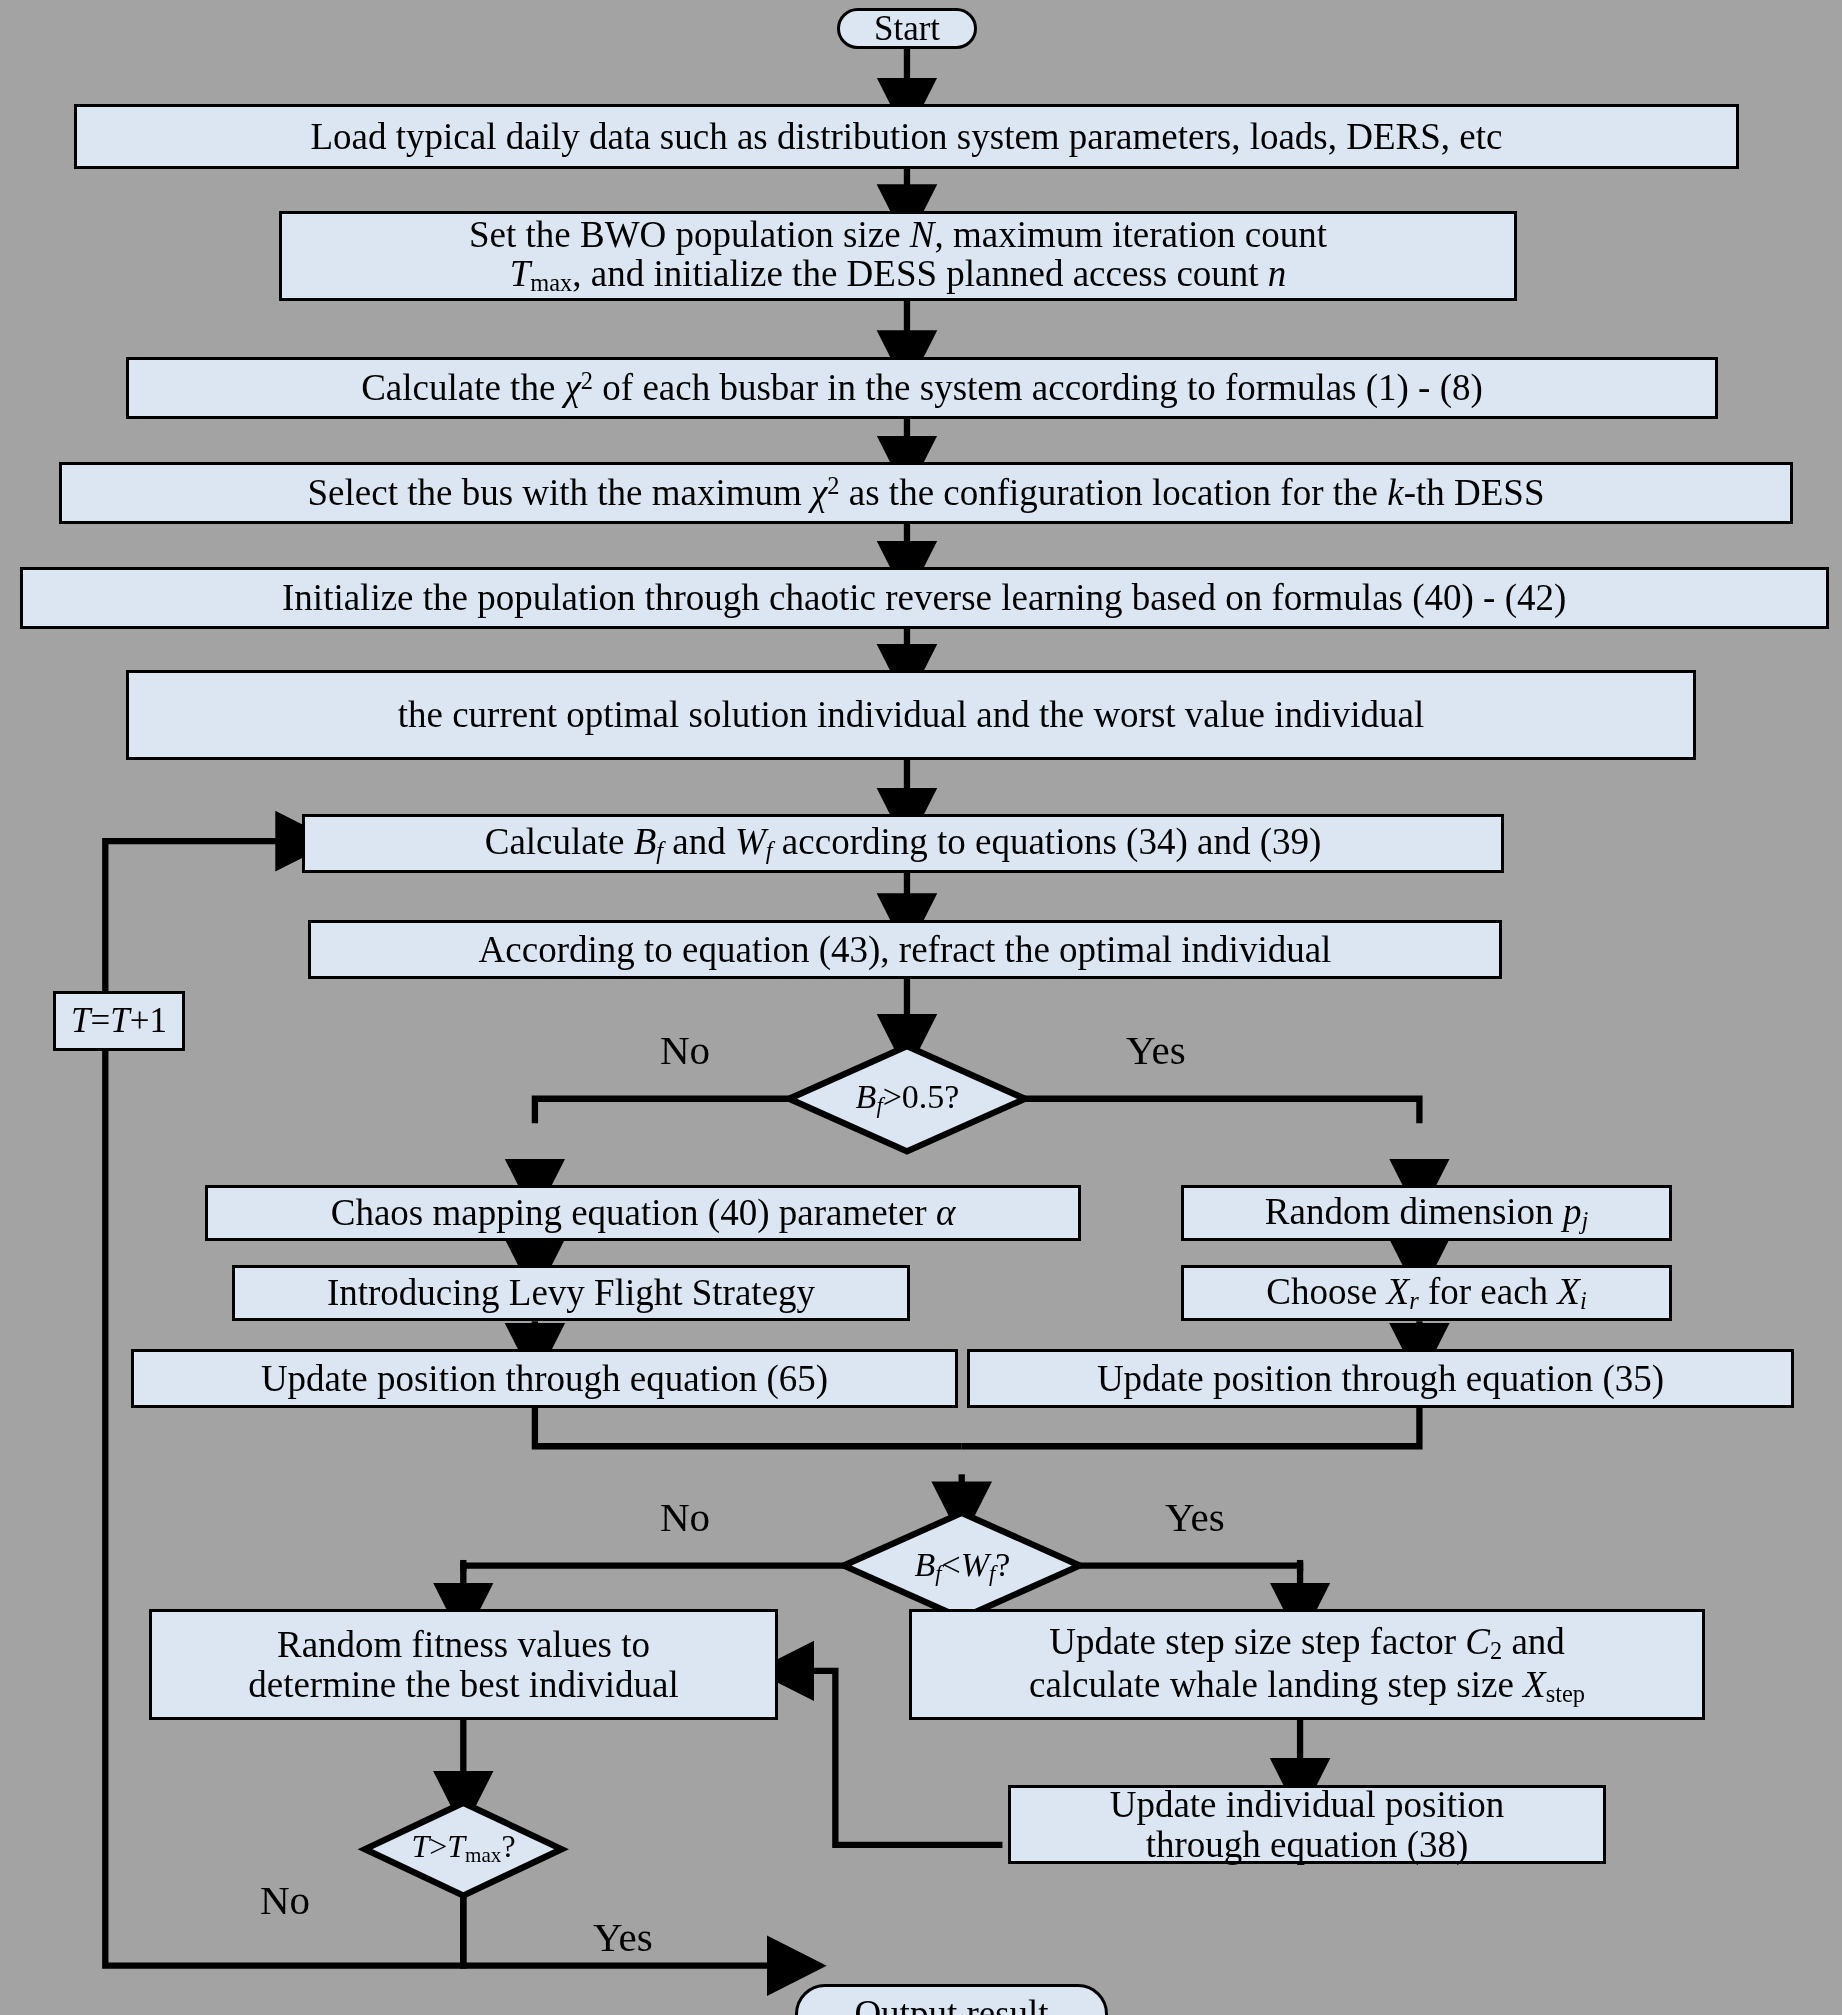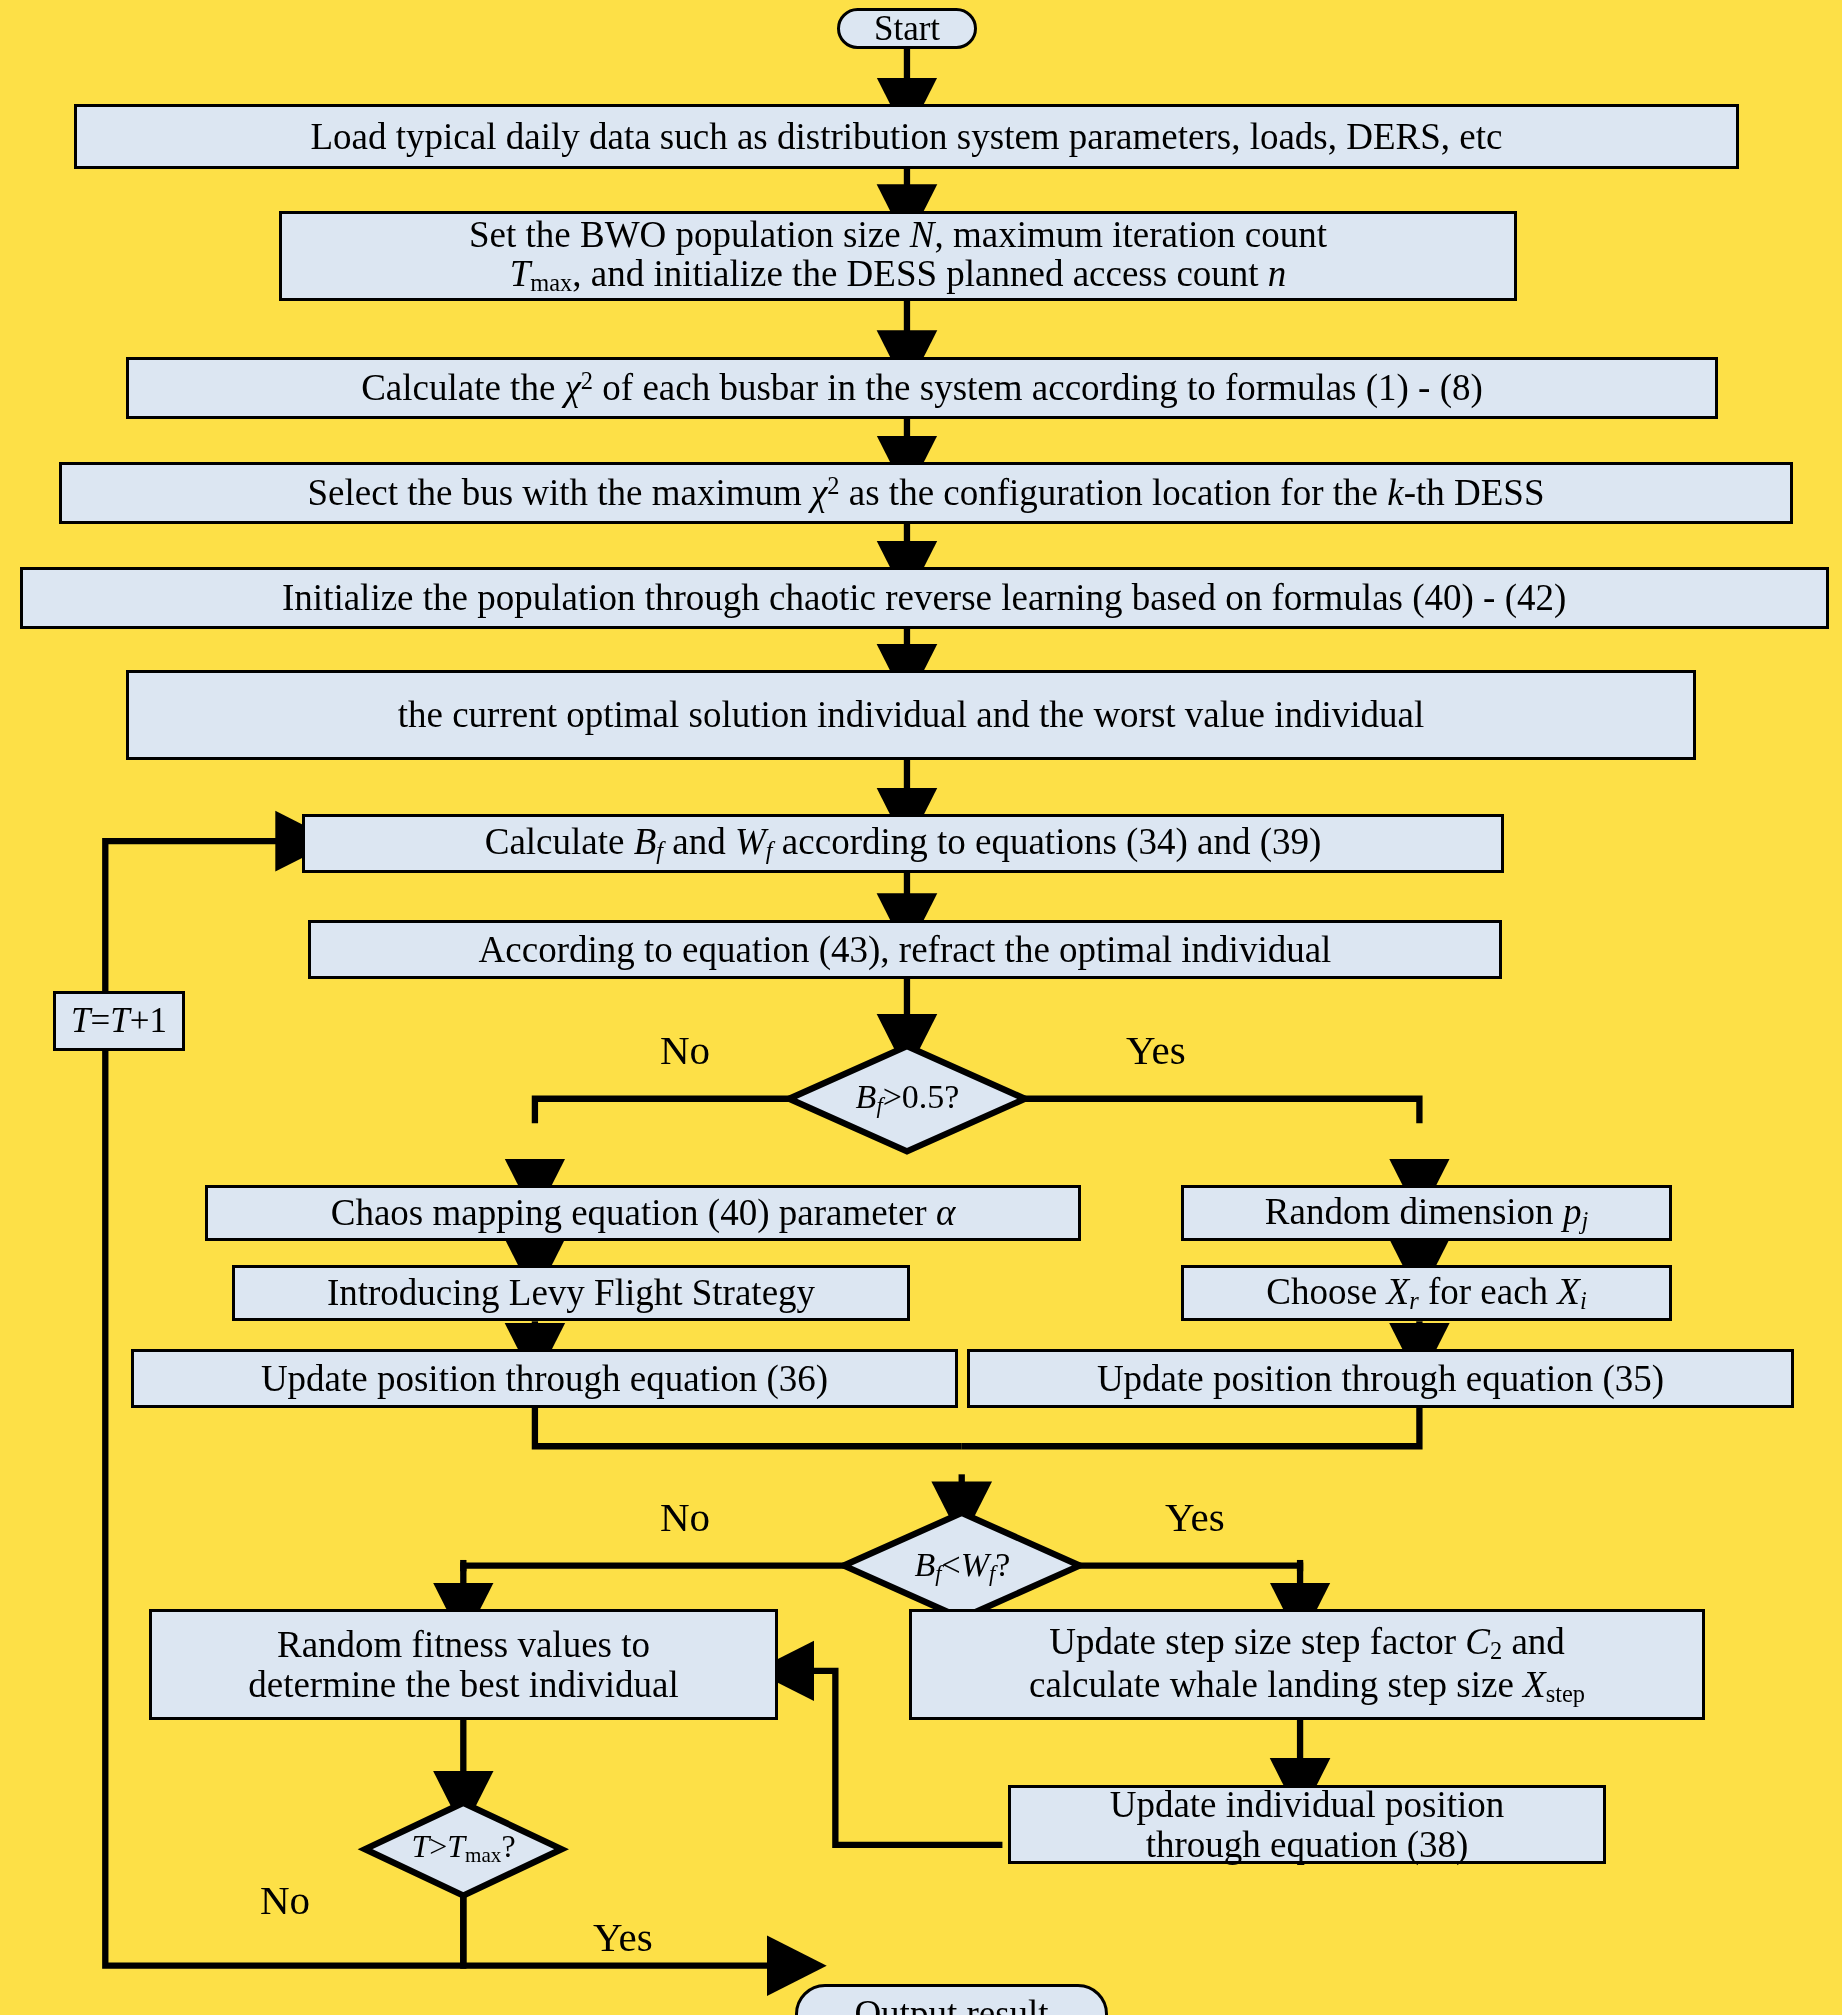--- a/index.html
+++ b/index.html
@@ -4,21 +4,21 @@
 <style>
   html, body {
     margin: 0;
     padding: 0;
     background: #ffffff;
   }
   #root {
     position: relative;
     width: 1842px;
     height: 2015px;
-    background: #fde047;
+    background: #a3a3a3;
     font-family: "Liberation Serif", "DejaVu Serif", serif;
     overflow: hidden;
   }
   svg#flow {
     position: absolute;
     top: 0;
     left: 0;
     width: 1842px;
     height: 2015px;
   }
@@ -199,21 +199,21 @@
 
   <div class="node-box" style="left:232px;top:1265px;width:678px;height:56px;font-size:37px;">
     <span class="txt">Introducing Levy Flight Strategy</span>
   </div>
 
   <div class="node-box" style="left:1181px;top:1265px;width:491px;height:56px;font-size:37px;">
     <span class="txt">Choose <i class="it">X</i><sub class="sbi">r</sub> for each <i class="it">X</i><sub class="sbi">i</sub></span>
   </div>
 
   <div class="node-box" style="left:131px;top:1349px;width:827px;height:59px;font-size:37px;">
-    <span class="txt">Update position through equation (36)</span>
+    <span class="txt">Update position through equation (65)</span>
   </div>
 
   <div class="node-box" style="left:967px;top:1349px;width:827px;height:59px;font-size:37px;">
     <span class="txt">Update position through equation (35)</span>
   </div>
 
   <div class="diamond-label" style="left:871px;top:1542px;width:183px;height:49px;font-size:34px;">
     <span><i class="it">B<sub class="sbi">f</sub></i>&lt;<i class="it">W<sub class="sbi">f</sub></i>?</span>
   </div>
 

